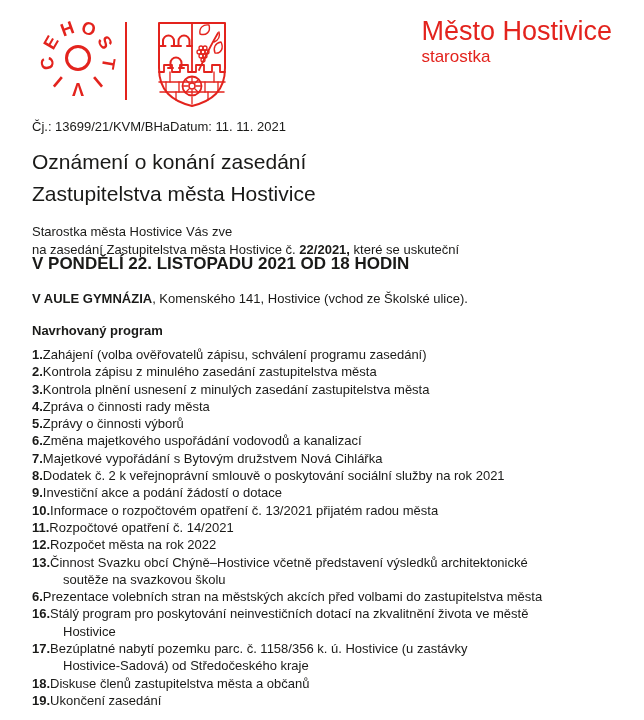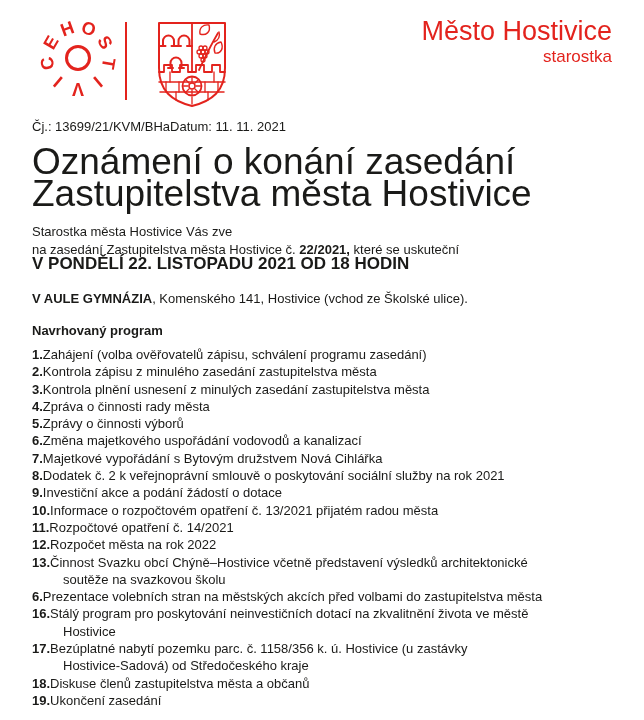--- a/index.html
+++ b/index.html
@@ -18,35 +18,35 @@
     border:3.5px solid var(--red); border-radius:50%;
     transform:translate(-50%,-50%);
   }
   .logo-letter {
     position:absolute; left:50%; top:50%; width:22px; height:20px;
     line-height:20px; text-align:center;
     font-size:18px; font-weight:700; color:var(--red);
   }
   .hdr-divider { position:absolute; left:125px; top:22px; width:2px; height:78px; background:var(--red); }
   .coat { position:absolute; left:155px; top:20px; color:var(--red); }
-  .org { position:absolute; right:32px; top:16px; text-align:right; color:var(--red);margin-left:8px; }
+  .org { position:absolute; right:32px; top:16px; color:var(--red);margin-left:8px; }
   .org-name { font-size:27px; line-height:30px; font-weight:400; }
   .org-role { font-size:17px; line-height:22px; }
 
   
   .meta-row {
     position:absolute; left:32px; right:32px; top:119px;
     display:flex; justify-content:flex-start; font-size:13px; line-height:16px;
   }
   .meta-date { margin-right:22px; }
 
   
   .title {
     position:absolute; left:32px; top:146px; margin:0;
-    font-size:37px; line-height:32px; font-weight:400; letter-spacing:0;
+    font-size:21px; line-height:32px; font-weight:400; letter-spacing:0;
   }
 
   
   .intro { position:absolute; left:32px; top:223px; font-size:13px; line-height:17.5px; }
   .when  { position:absolute; left:32px; top:254px; font-size:17px; line-height:20px; font-weight:700; }
   .where { position:absolute; left:32px; top:290px; font-size:13px; line-height:17px; }
 
   
   .prog-heading { position:absolute; left:32px; top:323px; font-size:13px; font-weight:700; }
   .prog-list {

